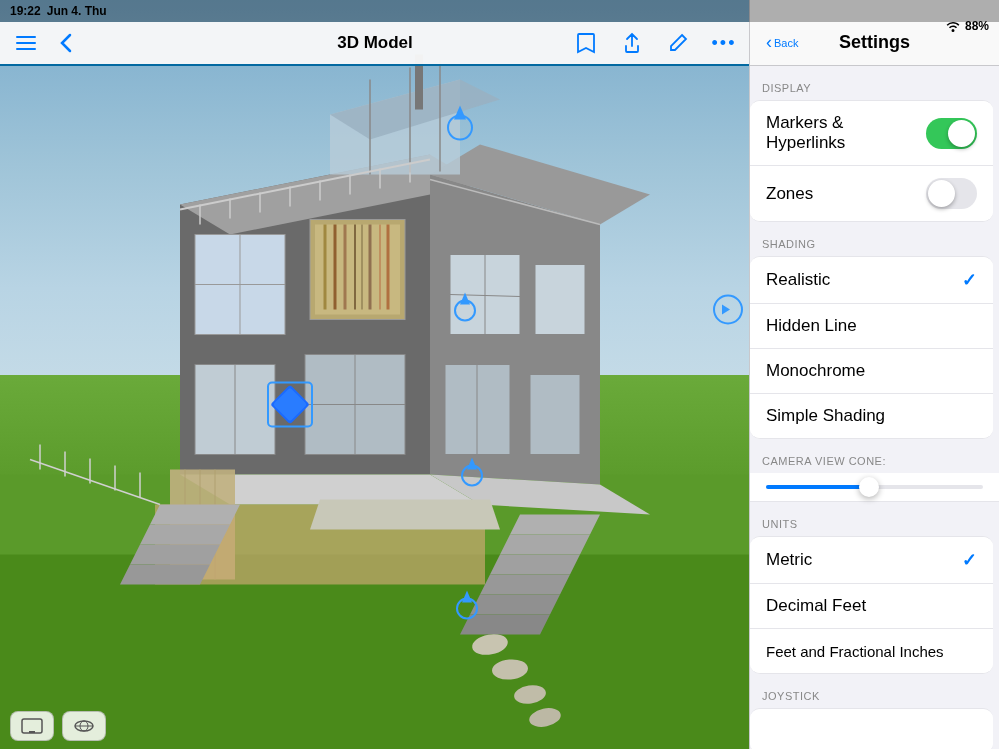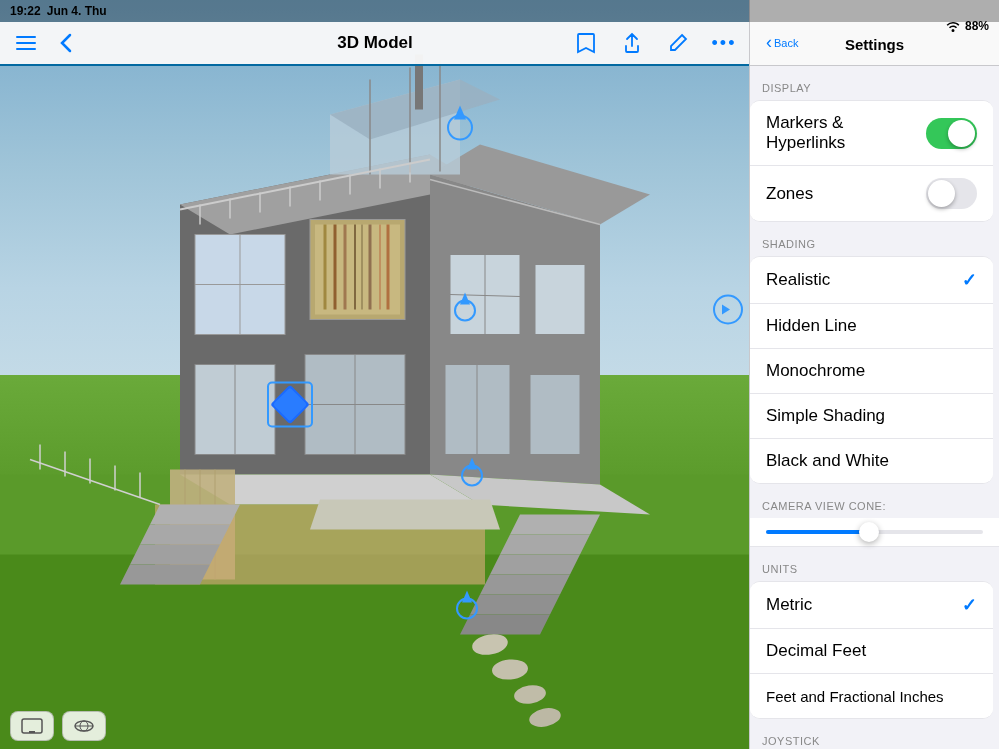--- a/index.html
+++ b/index.html
@@ -72,21 +72,21 @@
       height: 66px;
       display: flex; align-items: flex-end; padding-bottom: 12px;
       position: sticky; top: 0; z-index: 10;
     }
     #settings-header .back-btn {
       display: flex; align-items: center; gap: 2px;
       color: #007aff; font-size: 17px; cursor: pointer; margin-right: auto;
     }
     #settings-header .back-chevron { font-size: 18px; color: #007aff; }
     #settings-header .settings-title { 
-      font-size: 15px; font-weight: 600; color: #000;
+      font-size: 18px; font-weight: 600; color: #000;
       position: absolute; left: 50%; transform: translateX(-50%);
       bottom: 12px;
     }
 
     
     .section-header {
       padding: 16px 16px 6px 12px;
       font-size: 11px; font-weight: 400; color: #888;
       letter-spacing: 0.5px; text-transform: uppercase;
     }
@@ -420,23 +420,20 @@
     </div>
     <div class="settings-row">
       <span class="row-label">Hidden Line</span>
     </div>
     <div class="settings-row">
       <span class="row-label">Monochrome</span>
     </div>
     <div class="settings-row">
       <span class="row-label">Simple Shading</span>
     </div>
-    <div class="settings-row">
-      <span class="row-label">Black and White</span>
-    </div>
   </div>
 
   <div class="section-header">CAMERA VIEW CONE:</div>
   <div class="slider-container">
     <div class="slider-track">
       <div class="slider-fill"></div>
       <div class="slider-thumb"></div>
     </div>
   </div>
 

